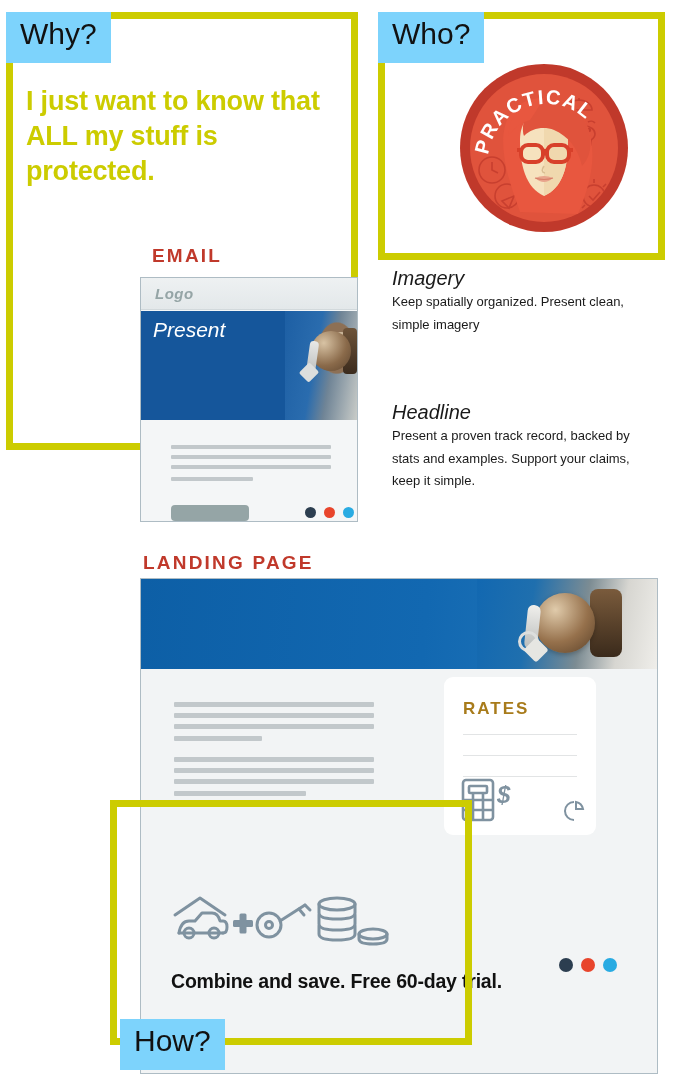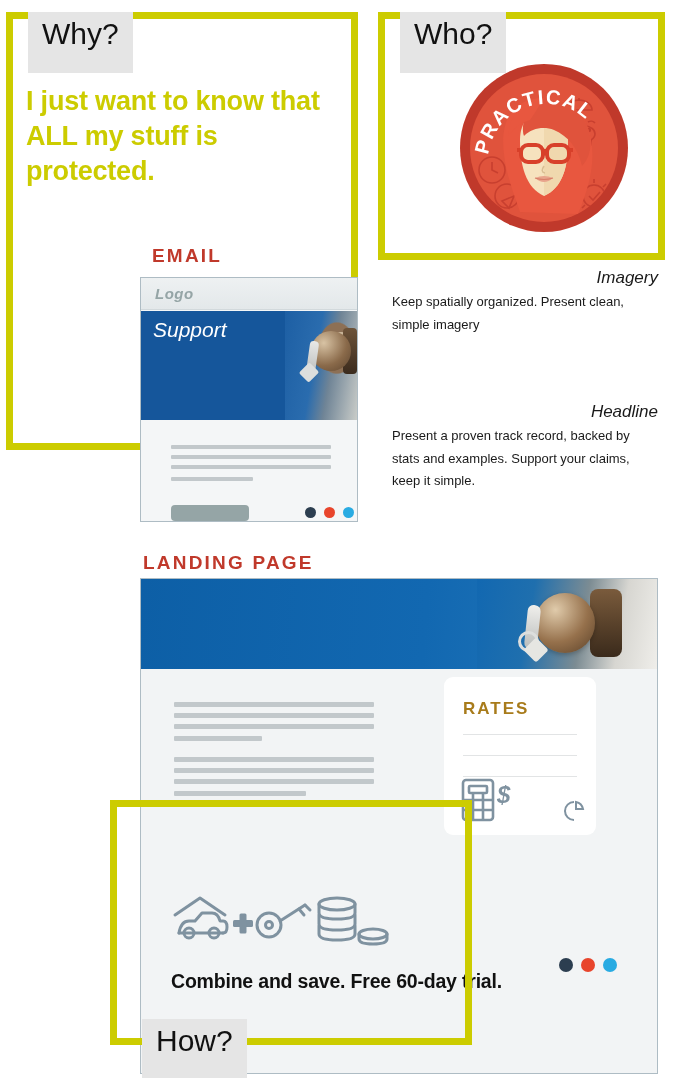--- a/index.html
+++ b/index.html
@@ -6,46 +6,45 @@
   body{
     width:676px;height:1078px;position:relative;overflow:hidden;
     font-family:"Liberation Sans","DejaVu Sans",sans-serif;
     -webkit-font-smoothing:antialiased;
   }
   .abs{position:absolute;}
 
   
   .frame{position:absolute;border:7px solid #CCCC00;background:transparent;box-sizing:border-box;}
   .frame-label{
-    position:absolute;background:#e5e5e5;color:#111111;
-    font-size:30px;line-height:1;padding:7px 14px 24px 14px;
+    position:absolute;background:#7dd3fc;color:#111111;
+    font-size:30px;line-height:1;padding:7px 14px 14px 14px;
     font-family:"Liberation Sans","DejaVu Sans",sans-serif;font-weight:400;
     white-space:nowrap;
-    margin-left:22px;
   }
 
   
   #why-frame{left:6px;top:12px;width:352px;height:438px;background:#ffffff;}
   #why-label{left:6px;top:12px;}
   .why-quote{
     position:absolute;left:26px;top:84px;width:310px;
     font-weight:bold;color:#CCCC00;
     font-size:27px;line-height:35px;letter-spacing:-0.2px;
   }
 
   
   #who-frame{left:378px;top:12px;width:287px;height:248px;background:#ffffff;}
   #who-label{left:378px;top:12px;}
   .badge-wrap{position:absolute;left:458px;top:62px;width:172px;height:172px;}
 
   
   .copy{position:absolute;left:392px;width:266px;color:#1a1a1a;}
   .copy h3{
-    margin:0 0 1px 0;font-size:17px;font-weight:400;font-style:italic;
-    line-height:24px;color:#1a1a1a;text-align:right;
+    margin:0 0 1px 0;font-size:20px;font-weight:400;font-style:italic;
+    line-height:24px;color:#1a1a1a;
   }
   .copy p{margin:0;font-size:13px;line-height:22.5px;color:#1a1a1a;}
   #copy-imagery{top:266px;}
   #copy-messaging{top:400px;}
 
   
   .kicker{
     position:absolute;color:#C0392B;font-size:19px;font-weight:bold;
     letter-spacing:2.2px;
   }
@@ -255,21 +254,21 @@
   <div id="email-header">
     <div id="email-logo">Logo</div>
   </div>
   <div id="email-hero">
     <div class="photo">
       <div class="knob-plate"></div>
       <div class="knob"></div>
       <div class="key"></div>
       <div class="key2"></div>
     </div>
-    <div id="email-headline">Support</div>
+    <div id="email-headline">Present</div>
   </div>
   <div id="email-body">
     <div class="ln" style="left:30px;top:24px;width:160px;"></div>
     <div class="ln" style="left:30px;top:34px;width:160px;"></div>
     <div class="ln" style="left:30px;top:44px;width:160px;"></div>
     <div class="ln" style="left:30px;top:56px;width:82px;"></div>
     <div id="email-cta-btn"></div>
     <div class="dots" style="left:164px;top:86px;">
       <span class="dot navy"></span>
       <span class="dot red"></span>

